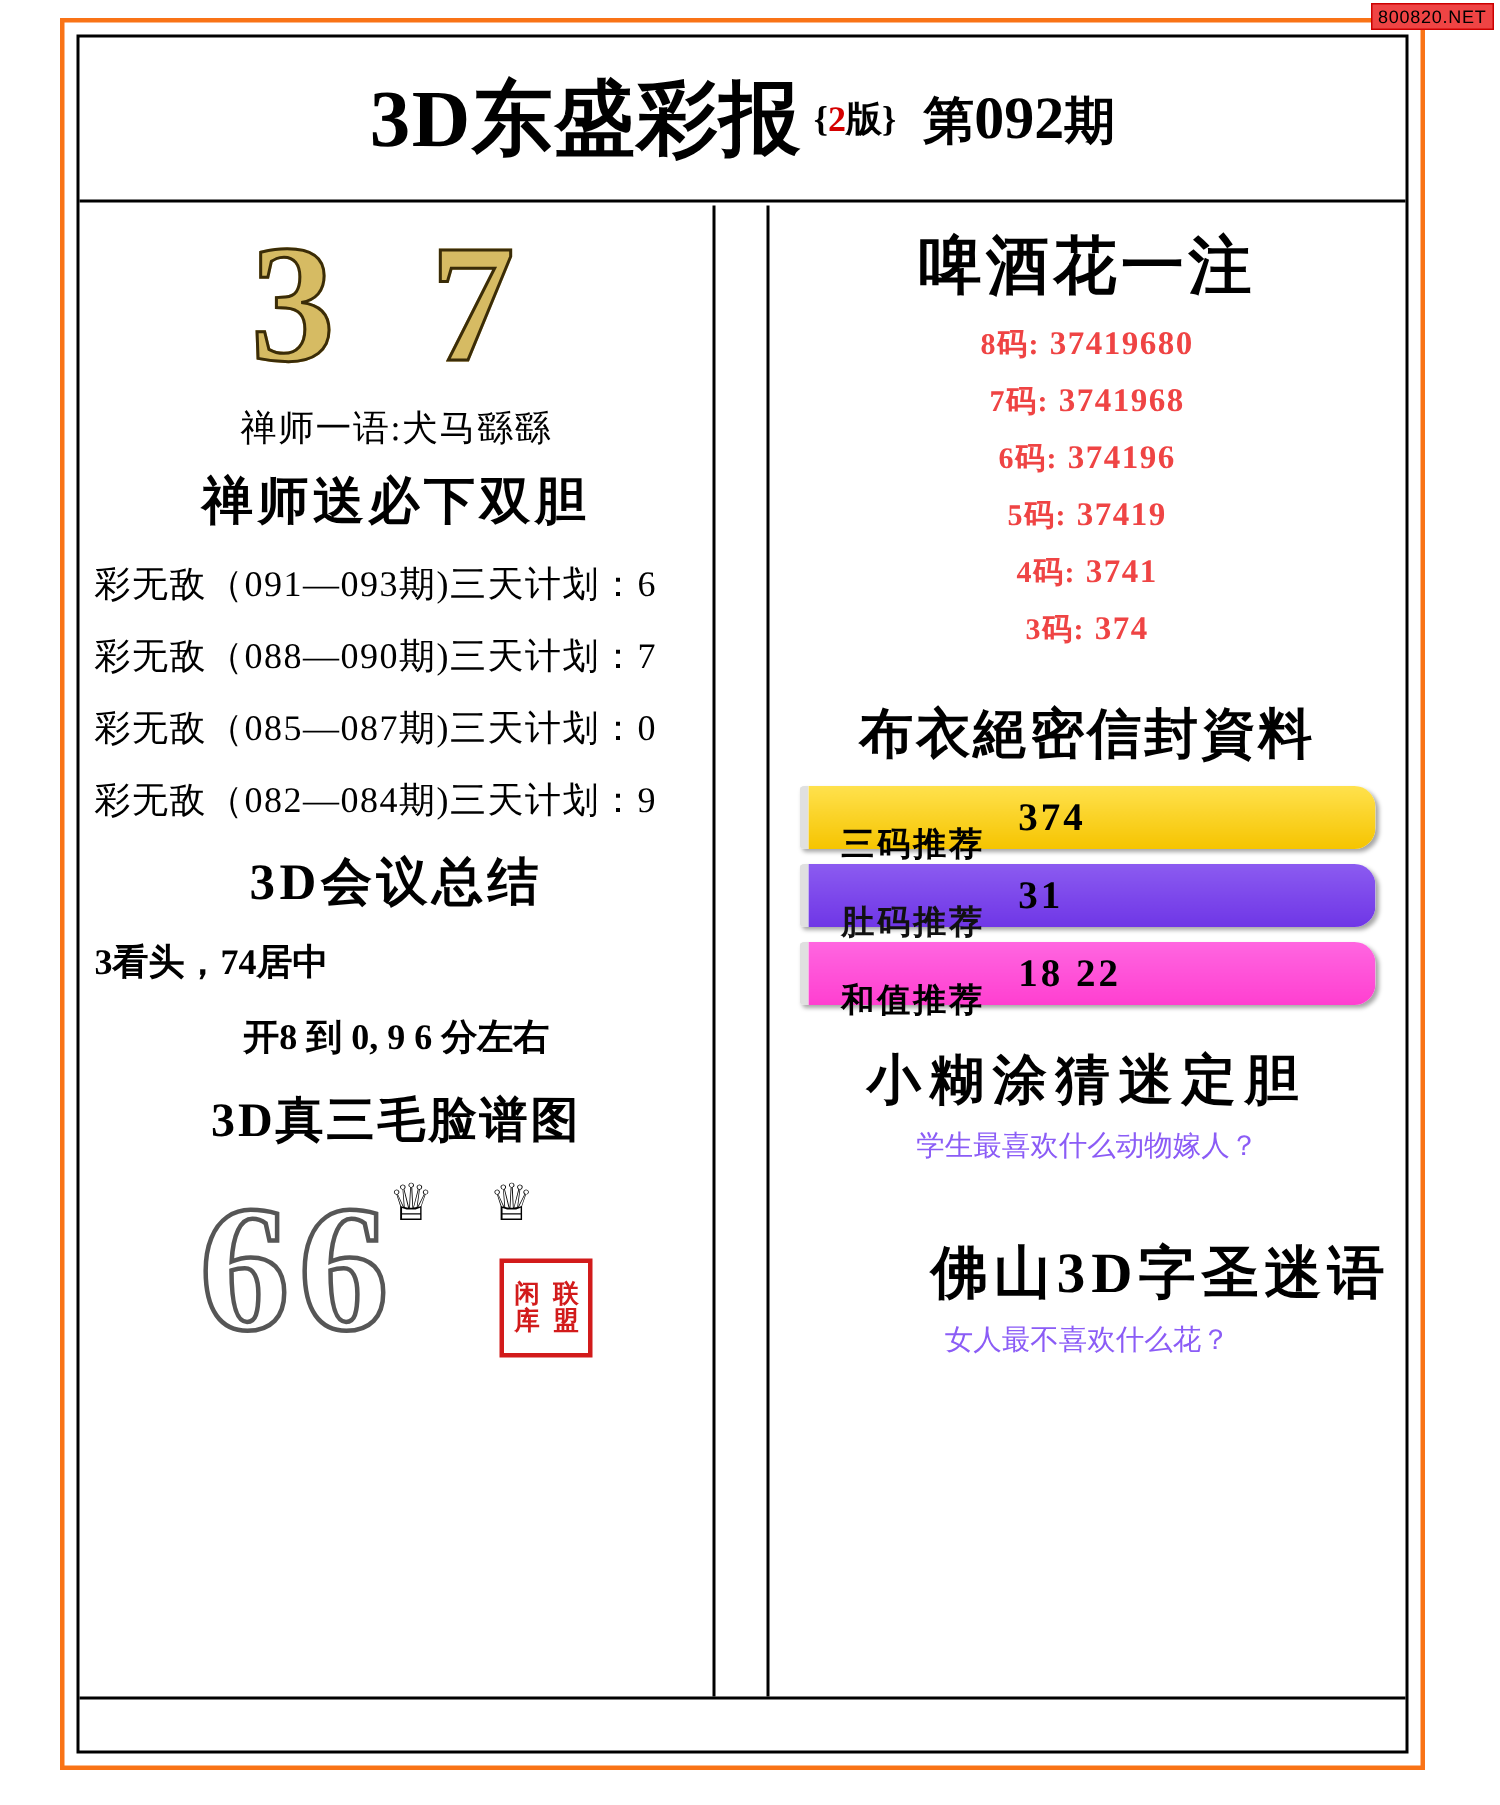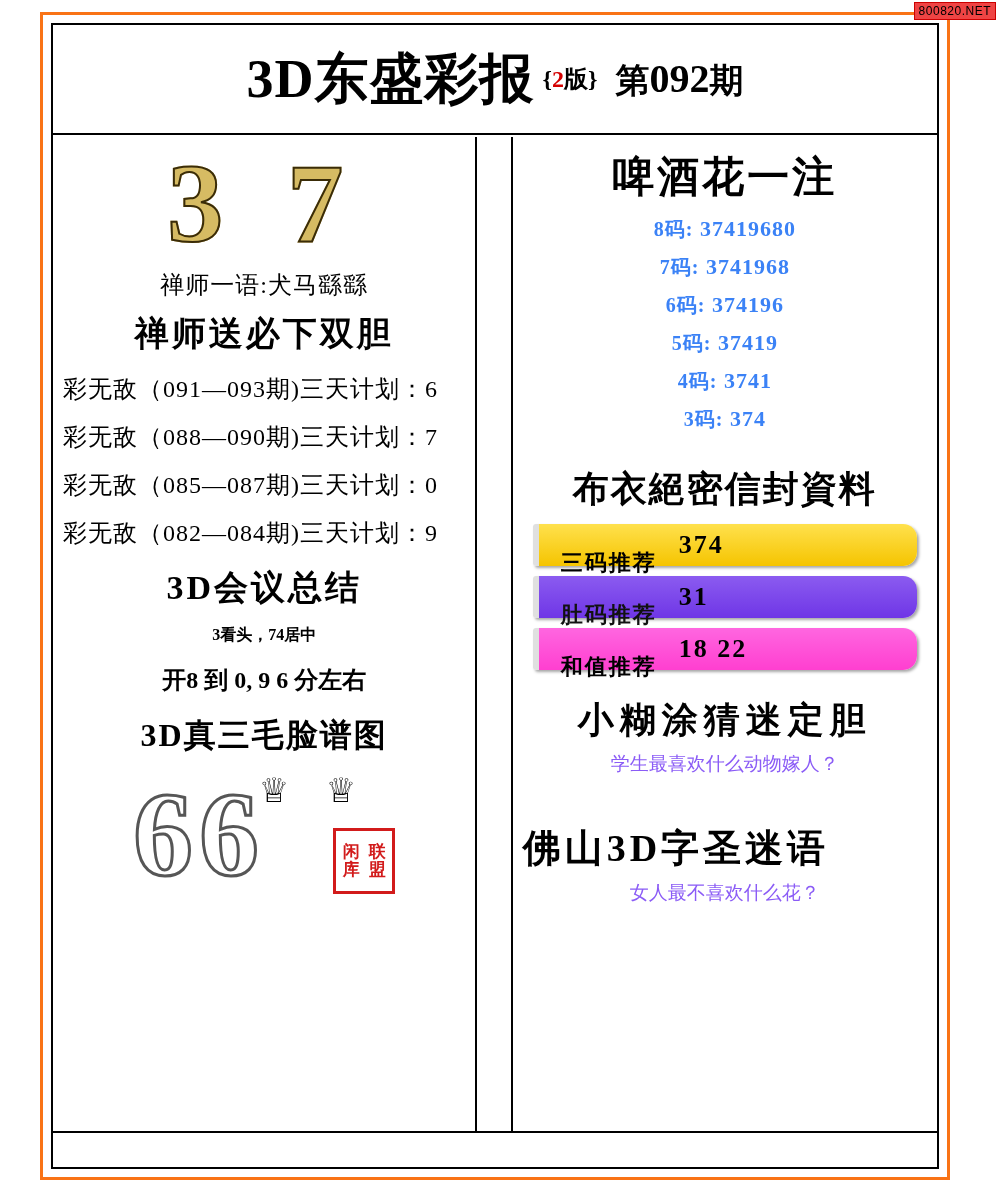--- a/index.html
+++ b/index.html
@@ -66,21 +66,21 @@
   }
   .zen-line{
     text-align:center;font-size:24px;margin:6px 0 4px 0;letter-spacing:1px;
   }
 
   .plan-row{
     font-size:24px;margin:16px 0 16px 0;letter-spacing:1px;
     white-space:nowrap;
   }
 
-  .sum-line{text-align:center;font-size:16px;font-weight:bold;margin:14px 0;}
+  .sum-line{text-align:left;font-size:24px;font-weight:bold;margin:14px 0;}
   .sum-line2{text-align:center;font-size:24px;font-weight:bold;margin:18px 0;}
 
   .face-area{position:relative;height:170px;margin-top:4px;}
   .face-digits{
     position:absolute;left:70px;top:4px;
     font-size:120px;font-weight:bold;letter-spacing:6px;
     color:#fff;-webkit-text-stroke:3px #444;
     text-shadow:0 0 1px #555;
     font-family:"Liberation Serif",serif;
     opacity:.9;
@@ -92,21 +92,21 @@
     display:flex;flex-wrap:wrap;align-content:center;justify-content:center;
     line-height:1.05;text-align:center;box-sizing:border-box;padding:2px;
   }
   .seal span{width:50%;}
 
   
   .beer-title{
     text-align:center;font-weight:bold;font-size:42px;letter-spacing:3px;margin:6px 0 10px 0;
   }
   .code-row{
-    text-align:center;color:#3b82f6;font-size:22px;margin:11px 0;font-weight:bold;
+    text-align:center;color:#ef4444;font-size:22px;margin:11px 0;font-weight:bold;
     letter-spacing:1px;
   }
   .code-row .lbl{font-size:20px;}
 
   .buyi-title{
     text-align:center;font-weight:bold;font-size:36px;letter-spacing:2px;margin:32px 0 10px 0;
     font-family:"Liberation Serif",serif;
   }
   .bar{
     height:42px;margin:10px auto;width:95%;
@@ -120,21 +120,21 @@
   .bar.purple{background:linear-gradient(#8b5bf0,#6f36e6);border-left:6px solid #e0e0e0;}
   .bar.purple .tag{color:#111;}
   .bar.pink{background:linear-gradient(#ff66e0,#ff3fd0);border-left:6px solid #e0e0e0;text-align:center;}
 
   .riddle-title{
     text-align:center;font-weight:bold;font-size:36px;letter-spacing:6px;margin:26px 0 6px 0;
   }
   .riddle-q{text-align:center;font-size:19px;color:#8b5cf6;margin:4px 0 0 0;}
 
   .riddle2-title{
-    text-align:left;font-weight:bold;font-size:38px;letter-spacing:4px;margin:46px 0 6px 0;
+    text-align:right;font-weight:bold;font-size:38px;letter-spacing:4px;margin:46px 0 6px 0;
   }
 
   .footer-strip{
     position:absolute;left:0;right:0;bottom:0;height:34px;border-top:2px solid #000;
   }
 </style>
 </head>
 <body>
 
 <div class="watermark">800820.NET</div>

